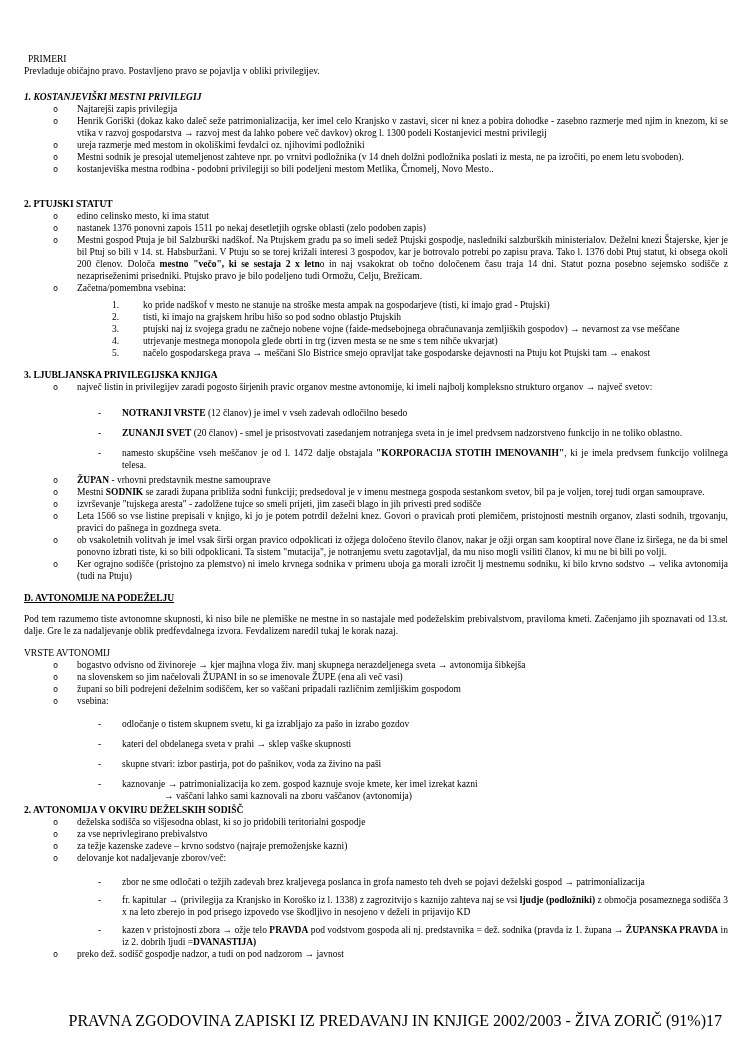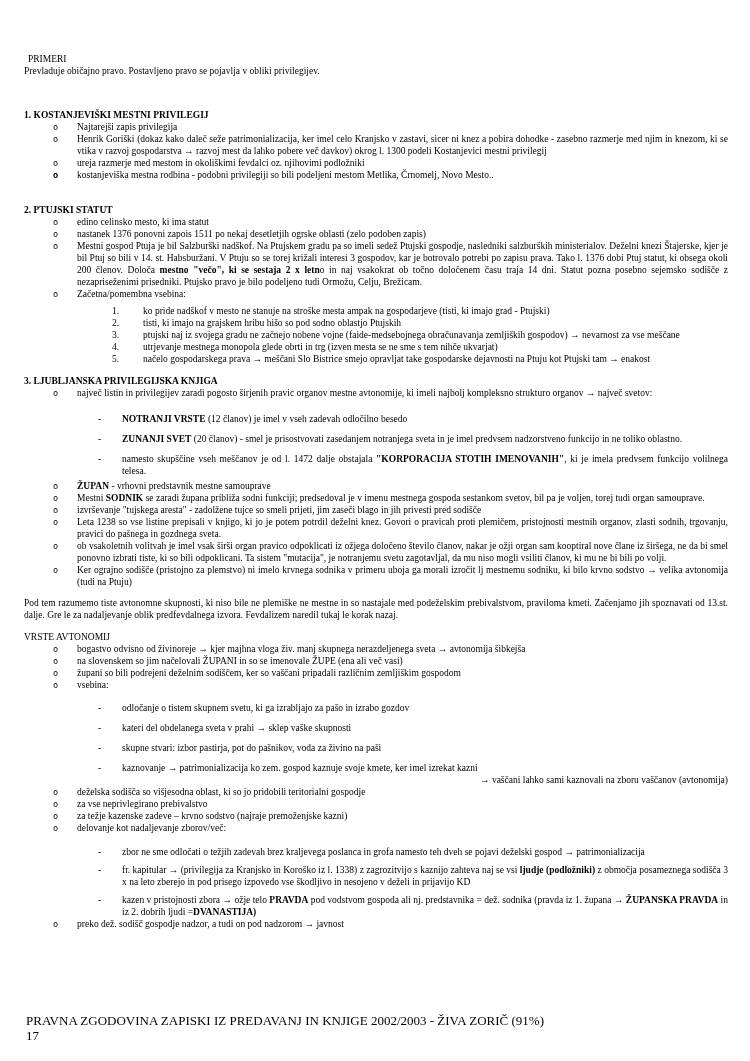--- a/index.html
+++ b/index.html
@@ -9,73 +9,75 @@
     font-size:9.5px;line-height:12px;color:#000;
   }
   .doc{padding:53px 22px 0 24px;}
   .blk{position:relative;text-align:justify;}
   .b1{padding-left:53px;}
   .b1>.marker{position:absolute;left:29px;top:0;font-family:"DejaVu Sans Mono",monospace;font-size:8.5px;}
   .num{padding-left:119px;}
   .num>.marker{position:absolute;left:88px;top:0;}
   .dash{padding-left:98px;}
   .dash>.marker{position:absolute;left:74px;top:0;}
-  .cont{padding-left:140px;text-align:right;}
+  .cont{padding-left:140px;text-align:left;}
   .bold{font-weight:bold;}
   .und{text-decoration:underline;}
   .footer{
     position:absolute;left:26px;right:28px;top:1013px;
-    display:flex;justify-content:center;align-items:baseline;
-    font-size:13px;line-height:15px;flex-direction:column;
+    display:flex;justify-content:flex-end;align-items:baseline;
+    font-size:16px;line-height:15px;
   }
 </style>
 </head>
 <body>
 
 <div class="doc" id="doc-content">
     <div class="blk p" style="margin-left: 4px;"><span>PRIMERI</span></div>
     <div class="blk p"><span>Prevladuje običajno pravo. Postavljeno pravo se pojavlja v obliki privilegijev.</span></div>
-    <div class="blk h" style="margin-top: 32px;"><span class="bold">1. KOSTANJEVIŠKI MESTNI PRIVILEGIJ</span></div>
+    <div class="blk h" style="margin-top: 14px; font-style: italic;"><span class="bold">1. KOSTANJEVIŠKI MESTNI PRIVILEGIJ</span></div>
     <div class="blk b1"><span class="marker">o</span><span>Najtarejši zapis privilegija</span></div>
     <div class="blk b1"><span class="marker">o</span><span>Henrik Goriški (dokaz kako daleč seže patrimonializacija, ker imel celo Kranjsko v zastavi, sicer ni knez a pobira dohodke - zasebno razmerje med njim in knezom, ki se vtika v razvoj gospodarstva → razvoj mest da lahko pobere več davkov) okrog l. 1300 podeli Kostanjevici mestni privilegij</span></div>
     <div class="blk b1"><span class="marker">o</span><span>ureja razmerje med mestom in okoliškimi fevdalci oz. njihovimi podložniki</span></div>
-    <div class="blk b1"><span class="marker">o</span></div>
+    <div class="blk b1"><span class="marker">o</span><span>Mestni sodnik je presojal utemeljenost zahteve npr. po vrnitvi podložnika (v 14 dneh dolžni podložnika poslati iz mesta, ne pa izročiti, po enem letu svoboden).</span></div>
     <div class="blk b1"><span class="marker">o</span><span>kostanjeviška mestna rodbina - podobni privilegiji so bili podeljeni mestom Metlika, Črnomelj, Novo Mesto..</span></div>
     <div class="blk h" style="margin-top: 23px;"><span class="bold">2. PTUJSKI STATUT</span></div>
     <div class="blk b1"><span class="marker">o</span><span>edino celinsko mesto, ki ima statut</span></div>
     <div class="blk b1"><span class="marker">o</span><span>nastanek 1376 ponovni zapois 1511 po nekaj desetletjih ogrske oblasti (zelo podoben zapis)</span></div>
     <div class="blk b1"><span class="marker">o</span><span>Mestni gospod Ptuja je bil Salzburški nadškof. Na Ptujskem gradu pa so imeli sedež Ptujski gospodje, nasledniki salzburških ministerialov. Deželni knezi Štajerske, kjer je bil Ptuj so bili v 14. st. Habsburžani. V Ptuju so se torej križali interesi 3 gospodov, kar je botrovalo potrebi po zapisu prava. Tako l. 1376 dobi Ptuj statut, ki obsega okoli 200 členov. Določa </span><span class="bold">mestno "večo", ki se sestaja 2 x letn</span><span>o in naj vsakokrat ob točno določenem času traja 14 dni. Statut pozna posebno sejemsko sodišče z nezapriseženimi prisedniki. Ptujsko pravo je bilo podeljeno tudi Ormožu, Celju, Brežicam.</span></div>
     <div class="blk b1"><span class="marker">o</span><span>Začetna/pomembna vsebina:</span></div>
     <div class="blk num" style="margin-top: 5px;"><span class="marker">1.</span><span>ko pride nadškof v mesto ne stanuje na stroške mesta ampak na gospodarjeve (tisti, ki imajo grad - Ptujski)</span></div>
     <div class="blk num"><span class="marker">2.</span><span>tisti, ki imajo na grajskem hribu hišo so pod sodno oblastjo Ptujskih</span></div>
     <div class="blk num"><span class="marker">3.</span><span>ptujski naj iz svojega gradu ne začnejo nobene vojne (faide-medsebojnega obračunavanja zemljiških gospodov) → nevarnost za vse meščane</span></div>
     <div class="blk num"><span class="marker">4.</span><span>utrjevanje mestnega monopola glede obrti in trg (izven mesta se ne sme s tem nihče ukvarjat)</span></div>
     <div class="blk num"><span class="marker">5.</span><span>načelo gospodarskega prava → meščani Slo Bistrice smejo opravljat take gospodarske dejavnosti na Ptuju kot Ptujski tam → enakost</span></div>
     <div class="blk h" style="margin-top: 10px;"><span class="bold">3. LJUBLJANSKA PRIVILEGIJSKA KNJIGA</span></div>
     <div class="blk b1"><span class="marker">o</span><span>največ listin in privilegijev zaradi pogosto širjenih pravic organov mestne avtonomije, ki imeli najbolj kompleksno strukturo organov → največ svetov:</span></div>
     <div class="blk dash" style="margin-top: 14px;"><span class="marker">-</span><span class="bold">NOTRANJI VRSTE</span><span> (12 članov) je imel v vseh zadevah odločilno besedo</span></div>
     <div class="blk dash" style="margin-top: 8px;"><span class="marker">-</span><span class="bold">ZUNANJI SVET</span><span> (20 članov) - smel je prisostvovati zasedanjem notranjega sveta in je imel predvsem nadzorstveno funkcijo in ne toliko oblastno.</span></div>
     <div class="blk dash" style="margin-top: 8px;"><span class="marker">-</span><span>namesto skupščine vseh meščanov je od l. 1472 dalje obstajala </span><span class="bold">"KORPORACIJA STOTIH IMENOVANIH"</span><span>, ki je imela predvsem funkcijo volilnega telesa.</span></div>
     <div class="blk b1" style="margin-top: 3px;"><span class="marker">o</span><span class="bold">ŽUPAN</span><span> - vrhovni predstavnik mestne samouprave</span></div>
     <div class="blk b1"><span class="marker">o</span><span>Mestni </span><span class="bold">SODNIK</span><span> se zaradi župana približa sodni funkciji; predsedoval je v imenu mestnega gospoda sestankom svetov, bil pa je voljen, torej tudi organ samouprave.</span></div>
     <div class="blk b1"><span class="marker">o</span><span>izvrševanje "tujskega aresta" - zadolžene tujce so smeli prijeti, jim zaseči blago in jih privesti pred sodišče</span></div>
-    <div class="blk b1"><span class="marker">o</span><span>Leta 1238 so vse listine prepisali v knjigo, ki jo je potem potrdil deželni knez. Govori o pravicah proti plemičem, pristojnosti mestnih organov, zlasti sodnih, trgovanju, pravici do pašnega in gozdnega sveta.</span></div>
+    <div class="blk b1"><span class="marker">o</span><span>Leta 1566 so vse listine prepisali v knjigo, ki jo je potem potrdil deželni knez. Govori o pravicah proti plemičem, pristojnosti mestnih organov, zlasti sodnih, trgovanju, pravici do pašnega in gozdnega sveta.</span></div>
     <div class="blk b1"><span class="marker">o</span><span>ob vsakoletnih volitvah je imel vsak širši organ pravico odpoklicati iz ožjega določeno število članov, nakar je ožji organ sam kooptiral nove člane iz širšega, ne da bi smel ponovno izbrati tiste, ki so bili odpoklicani. Ta sistem "mutacija", je notranjemu svetu zagotavljal, da mu niso mogli vsiliti članov, ki mu ne bi bili po volji.</span></div>
     <div class="blk b1"><span class="marker">o</span><span>Ker ograjno sodišče (pristojno za plemstvo) ni imelo krvnega sodnika v primeru uboja ga morali izročit lj mestnemu sodniku, ki bilo krvno sodstvo → velika avtonomija (tudi na Ptuju)</span></div>
+    <div class="blk h" style="margin-top: 10px;"><span class="bold und">D. AVTONOMIJE NA PODEŽELJU</span></div>
     <div class="blk p" style="margin-top: 9px;"><span>Pod tem razumemo tiste avtonomne skupnosti, ki niso bile ne plemiške ne mestne in so nastajale med podeželskim prebivalstvom, praviloma kmeti. Začenjamo jih spoznavati od 13.st. dalje. Gre le za nadaljevanje oblik predfevdalnega izvora. Fevdalizem naredil tukaj le korak nazaj.</span></div>
     <div class="blk p" style="margin-top: 10px;"><span>VRSTE AVTONOMIJ</span></div>
     <div class="blk b1"><span class="marker">o</span><span>bogastvo odvisno od živinoreje → kjer majhna vloga živ. manj skupnega nerazdeljenega sveta → avtonomija šibkejša</span></div>
     <div class="blk b1"><span class="marker">o</span><span>na slovenskem so jim načelovali ŽUPANI in so se imenovale ŽUPE (ena ali več vasi)</span></div>
     <div class="blk b1"><span class="marker">o</span><span>župani so bili podrejeni deželnim sodiščem, ker so vaščani pripadali različnim zemljiškim gospodom</span></div>
     <div class="blk b1"><span class="marker">o</span><span>vsebina:</span></div>
     <div class="blk dash" style="margin-top: 11px;"><span class="marker">-</span><span>odločanje o tistem skupnem svetu, ki ga izrabljajo za pašo in izrabo gozdov</span></div>
     <div class="blk dash" style="margin-top: 8px;"><span class="marker">-</span><span>kateri del obdelanega sveta v prahi → sklep vaške skupnosti</span></div>
     <div class="blk dash" style="margin-top: 8px;"><span class="marker">-</span><span>skupne stvari: izbor pastirja, pot do pašnikov, voda za živino na paši</span></div>
     <div class="blk dash" style="margin-top: 8px;"><span class="marker">-</span><span>kaznovanje → patrimonializacija ko zem. gospod kaznuje svoje kmete, ker imel izrekat kazni</span></div>
     <div class="blk cont"><span>→ vaščani lahko sami kaznovali na zboru vaščanov (avtonomija)</span></div>
+    <div class="blk h" style="margin-top: 2px;"><span class="bold">2. AVTONOMIJA V OKVIRU DEŽELSKIH SODIŠČ</span></div>
     <div class="blk b1"><span class="marker">o</span><span>deželska sodišča so višjesodna oblast, ki so jo pridobili teritorialni gospodje</span></div>
     <div class="blk b1"><span class="marker">o</span><span>za vse neprivlegirano prebivalstvo</span></div>
     <div class="blk b1"><span class="marker">o</span><span>za težje kazenske zadeve – krvno sodstvo (najraje premoženjske kazni)</span></div>
     <div class="blk b1"><span class="marker">o</span><span>delovanje kot nadaljevanje zborov/več:</span></div>
     <div class="blk dash" style="margin-top: 12px;"><span class="marker">-</span><span>zbor ne sme odločati o težjih zadevah brez kraljevega poslanca in grofa namesto teh dveh se pojavi deželski gospod → patrimonializacija</span></div>
     <div class="blk dash" style="margin-top: 6px;"><span class="marker">-</span><span>fr. kapitular →  (privilegija za Kranjsko in Koroško iz l. 1338) z zagrozitvijo s kaznijo zahteva naj se vsi </span><span class="bold">ljudje (podložniki)</span><span> z območja posameznega sodišča 3 x na leto zberejo in pod prisego izpovedo vse škodljivo in nesojeno v deželi in prijavijo KD</span></div>
     <div class="blk dash" style="margin-top: 6px;"><span class="marker">-</span><span>kazen v pristojnosti zbora → ožje telo </span><span class="bold">PRAVDA</span><span> pod vodstvom gospoda ali nj. predstavnika = dež. sodnika (pravda iz 1. župana → </span><span class="bold">ŽUPANSKA PRAVDA</span><span> in iz 2. dobrih ljudi =</span><span class="bold">DVANASTIJA)</span></div>
     <div class="blk b1"><span class="marker">o</span><span>preko dež. sodišč gospodje nadzor, a tudi on pod nadzorom → javnost</span></div>
   </div>
 

